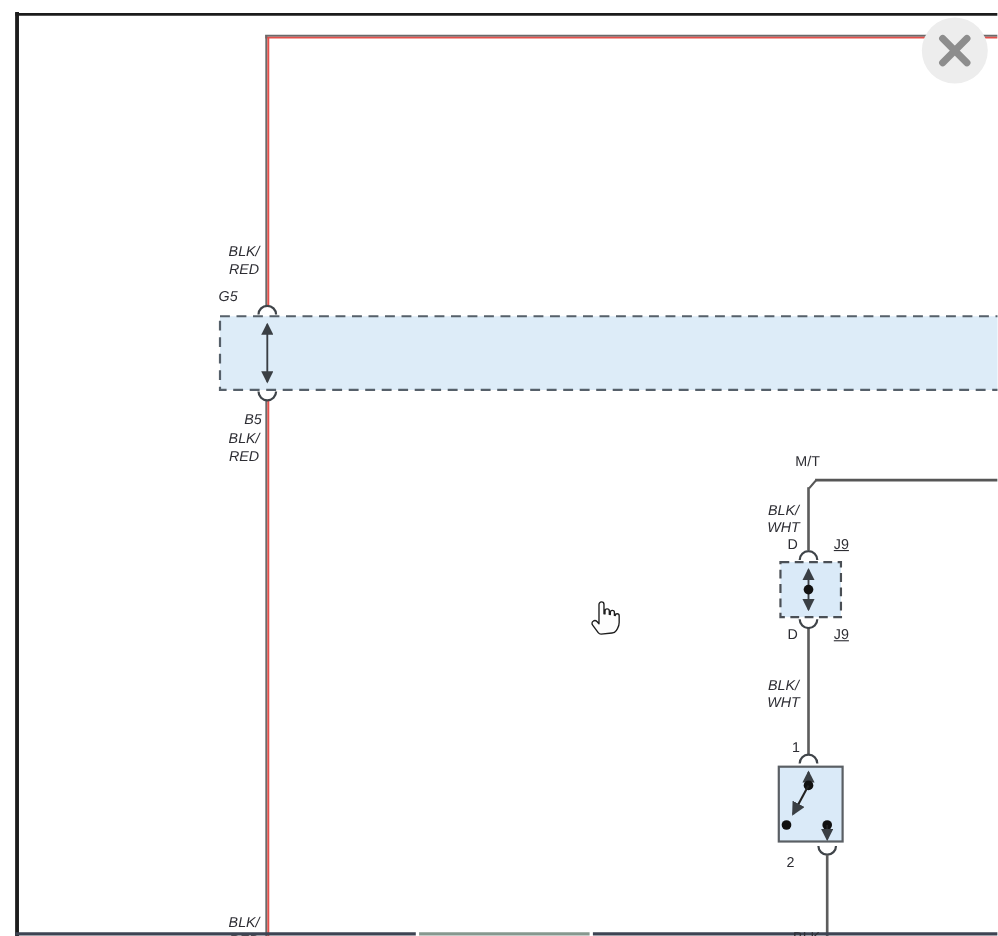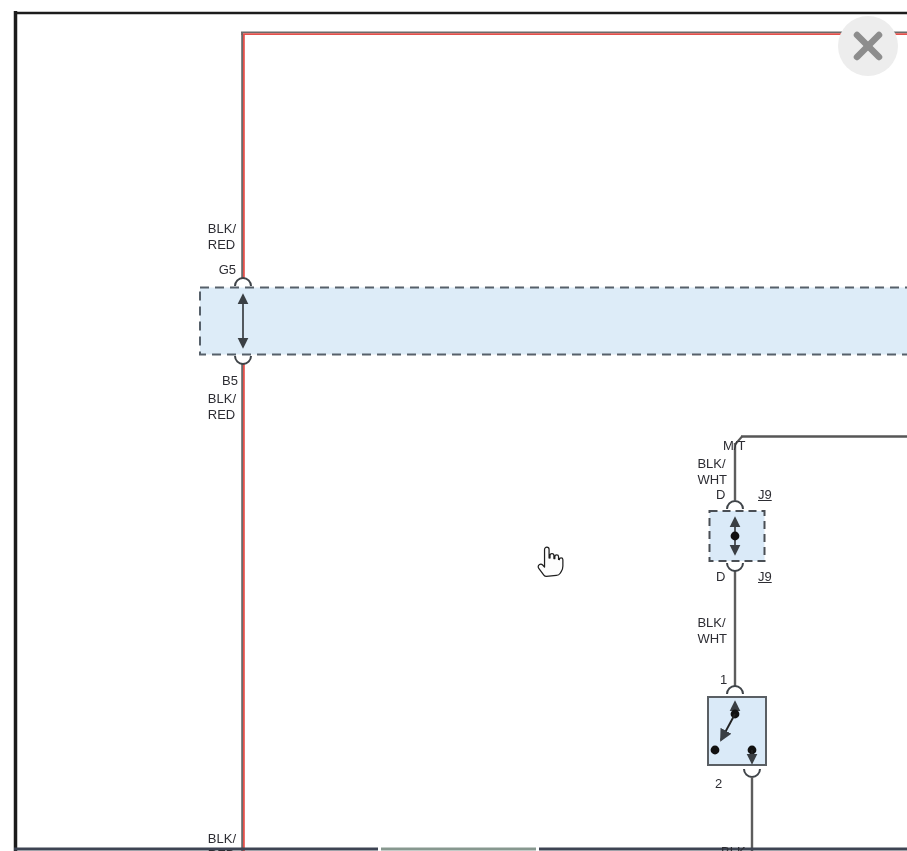--- a/index.html
+++ b/index.html
@@ -4,21 +4,21 @@
 <style>
   html,body{margin:0;padding:0;background:#fff;}
   #screen{
     position:relative;width:907px;height:851px;overflow:hidden;
     background:#ffffff;font-family:"Liberation Sans",sans-serif;
   }
   .lbl{
     position:absolute;font-size:13px;line-height:16px;color:#2d2d33;
     white-space:pre-line;z-index:4;
   }
-  .lbl.right{text-align:left;}
+  .lbl.right{text-align:center;font-style:italic;}
   .comp{color:#4b374b;line-height:15.5px;}
   .underline{text-decoration:underline;margin-left:12px;}
   #diagram-svg{position:absolute;left:0;top:0;z-index:1;}
   #close-btn{
     position:absolute;left:838px;top:16px;width:60px;height:60px;border-radius:50%;
     background:#ededed;z-index:6;cursor:pointer;display:flex;align-items:center;justify-content:center;
   }
   #cursor{position:absolute;left:536px;top:544px;z-index:9;}
 </style>
 </head>
@@ -92,31 +92,31 @@
     <g>
       <line x1="14" y1="849" x2="378" y2="849" stroke="#3e4453" stroke-width="3"></line>
       <line x1="381" y1="849" x2="536" y2="849" stroke="#87988f" stroke-width="3"></line>
       <line x1="539" y1="849" x2="907" y2="849" stroke="#3e4453" stroke-width="3"></line>
     </g>
   </svg>
 
   <div class="lbl right" style="right:671px;top:221px;">BLK/
 RED</div>
 
-  <div class="lbl right" style="right:671px;top:262px;">G5</div>
+  <div class="lbl right" style="right:691px;top:262px;">G5</div>
 
   <div class="lbl right" style="right:669px;top:373px;">B5</div>
 
   <div class="lbl right" style="right:671px;top:391px;">BLK/
 RED</div>
 
   <div class="lbl right" style="right:671px;top:831px;">BLK/
 RED</div>
 
-  <div class="lbl" style="left:723px;top:412px;margin-top:26px;">M/T</div>
+  <div class="lbl" style="left:723px;top:412px;">M/T</div>
 
   <div class="lbl right" style="right:180px;top:456px;">BLK/
 WHT</div>
 
   <div class="lbl" style="left:716px;top:487px;">D</div>
   <div class="lbl underline" style="left:746px;top:487px;">J9</div>
 
 
   <div class="lbl" style="left:716px;top:569px;">D</div>
   <div class="lbl underline" style="left:746px;top:569px;">J9</div>

